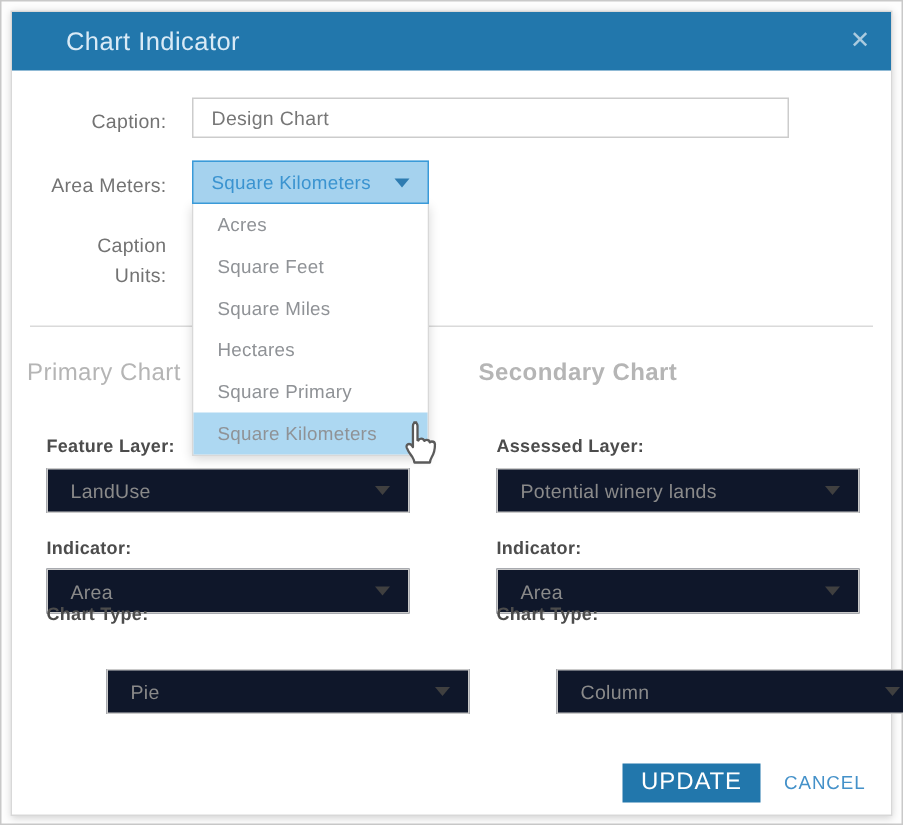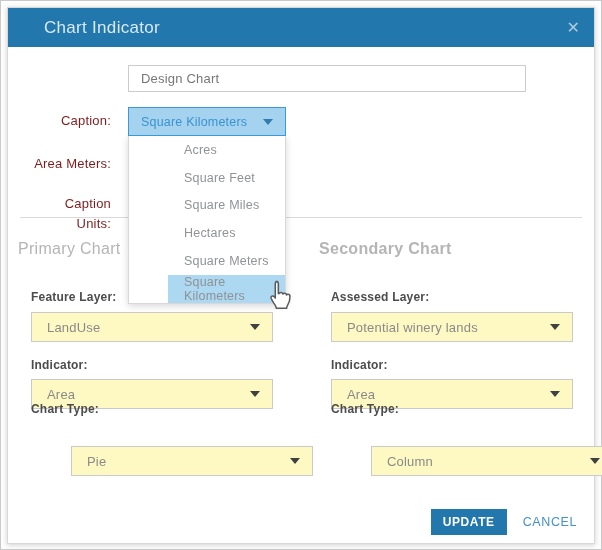--- a/index.html
+++ b/index.html
@@ -37,21 +37,21 @@
     color:#d9eaf6;font-size:17px;letter-spacing:.3px;
     padding-left:36px;font-weight:400;
   }
   .close-x{
     position:absolute;right:14px;top:50%;transform:translateY(-50%);
     color:rgba(255,255,255,.62);font-size:16px;line-height:1;
     cursor:pointer;font-weight:400;
   }
   .form-label{
     position:absolute;width:103px;text-align:right;
-    color:#7f1d1d;font-size:13px;letter-spacing:.2px;line-height:19px;margin-top:40px;
+    color:#737373;font-size:13px;letter-spacing:.2px;line-height:19px;
   }
   .caption-label{top:63px;left:0;}
   .caption-input{
     position:absolute;left:120px;top:57px;width:398px;height:27px;
     border:1px solid #cccccc;background:#fff;
     color:#777777;font-size:13px;letter-spacing:.2px;
     padding:0 12px;font-family:"Liberation Sans", sans-serif;outline:none;
   }
   .area-units-label{top:106px;left:0;}
   .length-units-label{top:146px;left:43px;width:60px;line-height:20px;}
@@ -67,63 +67,63 @@
   }
   .caret{
     width:0;height:0;border-left:5px solid transparent;border-right:5px solid transparent;
     border-top:6px solid #404040;margin-right:12px;
   }
   .caret-blue{border-top-color:#2e7cb1;}
   .menu{
     position:absolute;left:120px;top:128px;width:158px;height:168px;
     background:#fff;border:1px solid #d8d8d8;border-top:none;
     box-shadow:0 2px 7px rgba(0,0,0,.16);
-    z-index:11;display:flex;flex-direction:column;padding-left:39px;
+    z-index:11;display:flex;flex-direction:column;
   }
   .menu-item{
     height:28px;display:flex;align-items:center;
     padding-left:16px;color:#8f9296;font-size:12.5px;letter-spacing:.2px;
     cursor:pointer;background:#fff;
   }
   .menu-item.highlighted{background:var(--highlight-bg);}
   .divider{
     position:absolute;left:12px;right:12px;top:209px;height:0;
     border-top:1px solid #dadada;
   }
   .section-heading{
     position:absolute;top:232px;color:#b5b5b5;font-size:16px;letter-spacing:.3px;
   }
   .heading-primary{left:10px;}
   .heading-secondary{left:311px;font-weight:bold;}
   .field-label{
     position:absolute;color:#4c4c4c;font-size:12px;font-weight:bold;letter-spacing:.2px;
   }
   .select-closed{
-    position:absolute;width:242px;height:30px;background:#fef9c3;
+    position:absolute;width:242px;height:30px;background:#0f172a;
     border:1px solid #cacaca;display:flex;align-items:center;cursor:pointer;
   }
   .select-closed .sel-text{
     color:#8a8a8a;font-size:13px;letter-spacing:.2px;padding-left:15px;flex:1;
     white-space:nowrap;overflow:hidden;
   }
   .col1{left:23px;}
   .col2{left:323px;}
   .row1-label{top:282px;}
   .row1-select{top:304px;}
   .row2-label{top:350px;}
   .row2-select{top:371px;}
   .row3-label{top:394px;}
   .row3-select{top:438px;margin-left:40px;}
   .footer{
     position:absolute;right:17px;top:501px;
     display:flex;align-items:center;gap:16px;
   }
   .update-btn{
     min-width:65px;height:26px;background:var(--accent-blue);color:#fff;
-    border:none;font-size:12px;font-weight:bold;letter-spacing:.6px;
+    border:none;font-size:16px;font-weight:normal;letter-spacing:.6px;
     font-family:"Liberation Sans", sans-serif;cursor:pointer;padding:0 12px;
   }
   .cancel-link{
     color:var(--cancel-link);font-size:12.5px;letter-spacing:.6px;cursor:pointer;
   }
   .cursor-hand{
     position:absolute;left:255px;top:270px;width:34px;height:36px;z-index:20;
     pointer-events:none;
   }
 </style>
@@ -188,21 +188,21 @@
 
     <div class="select-open">
       <span class="sel-text">Square Kilometers</span>
       <span class="caret caret-blue"></span>
     </div>
     <div class="menu">
       <div class="menu-item">Acres</div>
       <div class="menu-item">Square Feet</div>
       <div class="menu-item">Square Miles</div>
       <div class="menu-item">Hectares</div>
-      <div class="menu-item">Square Meters</div>
+      <div class="menu-item">Square Primary</div>
       <div class="menu-item highlighted">Square Kilometers</div>
     </div>
 
     <svg class="cursor-hand" viewBox="0 0 24 26">
       <path d="M9.2 2.6c.9 0 1.6.7 1.6 1.6v7l.4.1c.2-.5.8-.9 1.4-.9.7 0 1.3.5 1.5 1.1.3-.3.7-.5 1.1-.5.7 0 1.4.5 1.5 1.2.2-.2.6-.4 1-.4.9 0 1.5.7 1.5 1.5 0 2.7-.6 4.5-1.5 5.9-.5.9-.9 1.6-.9 2.7H9.3c0-1.1-.5-1.8-1.1-2.8-.8-1.2-1.9-2.5-2.6-4.4-.3-.9.2-1.7 1.1-1.7.6 0 1.1.3 1.4.8l.5.7V4.2c0-.9.7-1.6 1.6-1.6z" fill="#ffffff" stroke="#5a5a5a" stroke-width="1.1" stroke-linejoin="round"></path>
     </svg>
 
     <div class="footer">
       <button class="update-btn">UPDATE</button>
       <span class="cancel-link">CANCEL</span>

